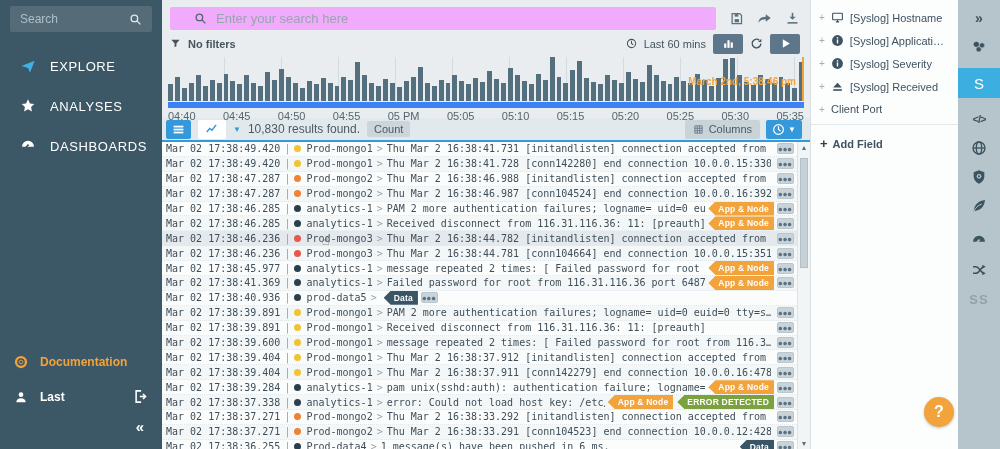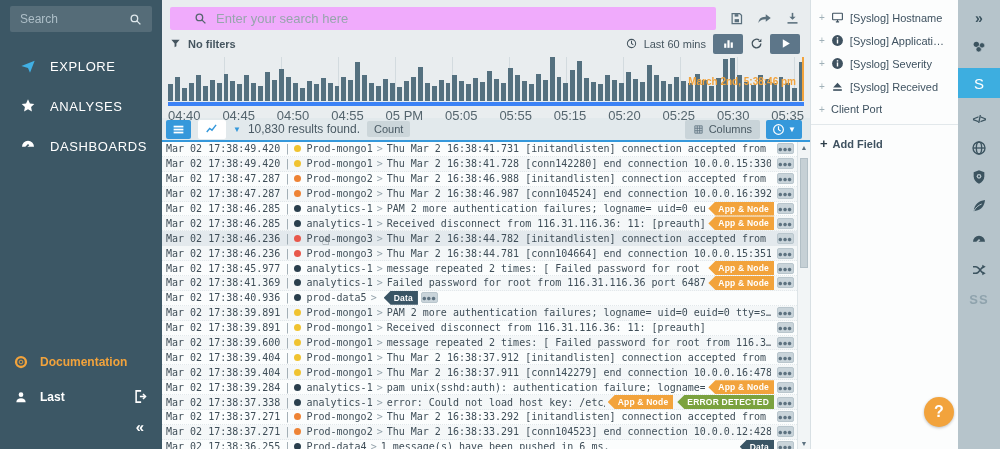--- a/index.html
+++ b/index.html
@@ -48,21 +48,21 @@
 
   .histo { position:relative; height:58px; margin:2px 4px 0; }
   .bars { position:absolute; left:2px; right:2px; top:0; bottom:14px; display:flex;
           align-items:flex-end; gap:2px;
           background-image:repeating-linear-gradient(90deg, transparent 0 56px, #d3dbdf 56px 57px); }
   .bar { flex:1; background:#54707f; min-height:3px; }
   .cursor-line { position:absolute; right:2px; top:0; bottom:14px; width:2px; background:#f2a33c; }
   .cursor-label { position:absolute; right:10px; bottom:28px; color:#f2a33c; font-weight:bold;
                   font-size:10px; white-space:nowrap; }
   .axis { position:absolute; left:2px; right:2px; bottom:0; height:13px; display:flex;
-          justify-content:space-between; font-size:13px; color:#55656e; border-top:4px solid #3b82f6; padding-top:2px; }
+          justify-content:space-between; font-size:11px; color:#55656e; border-top:6px solid #3b82f6; padding-top:2px; }
 
   .resultsbar { height:24px; display:flex; align-items:center; gap:7px; margin-top:3px;
                 padding:0 8px 0 4px; background:#e2e9ec; border-bottom:2px solid #3598db;
                 font-size:12px; color:#4a5a64; }
   .blue-btn { background:#3598db; border-radius:2px; height:19px; display:flex; align-items:center;
               justify-content:center; padding:0 6px; cursor:pointer; color:#fff; gap:3px; }
   .blue-btn svg { width:13px; height:13px; color:#fff; }
   .chart-box { background:#fff; border-radius:2px; height:19px; width:28px; display:flex;
                align-items:center; justify-content:center; cursor:pointer; }
   .chart-box svg { width:14px; height:14px; color:#3598db; }
@@ -336,21 +336,21 @@
         </div>
       <div class="cursor-line"></div>
       <div class="cursor-label">March 2nd, 5:38:46 pm</div>
       <div class="axis" id="axis">
           <span>04:40</span>
           <span>04:45</span>
           <span>04:50</span>
           <span>04:55</span>
           <span>05 PM</span>
           <span>05:05</span>
-          <span>05:55</span>
+          <span>05:10</span>
           <span>05:15</span>
           <span>05:20</span>
           <span>05:25</span>
           <span>05:30</span>
           <span>05:35</span>
         </div>
     </div>
 
     <div class="resultsbar">
       <div class="blue-btn">

